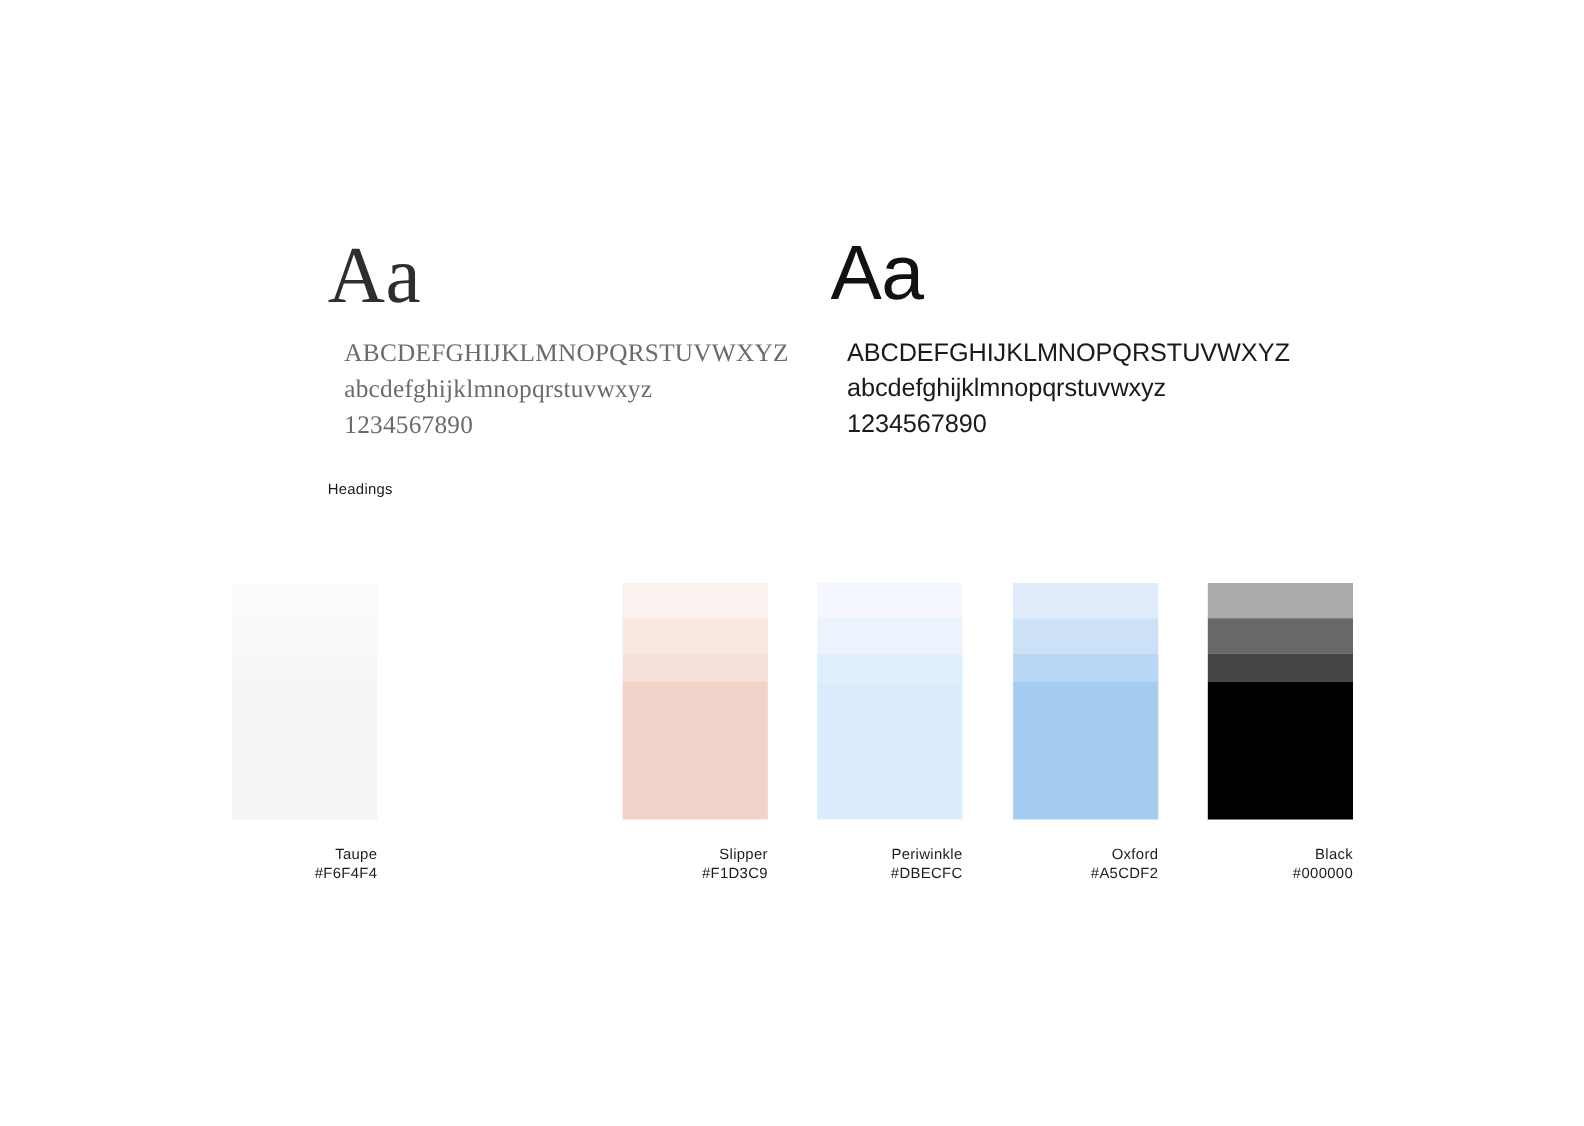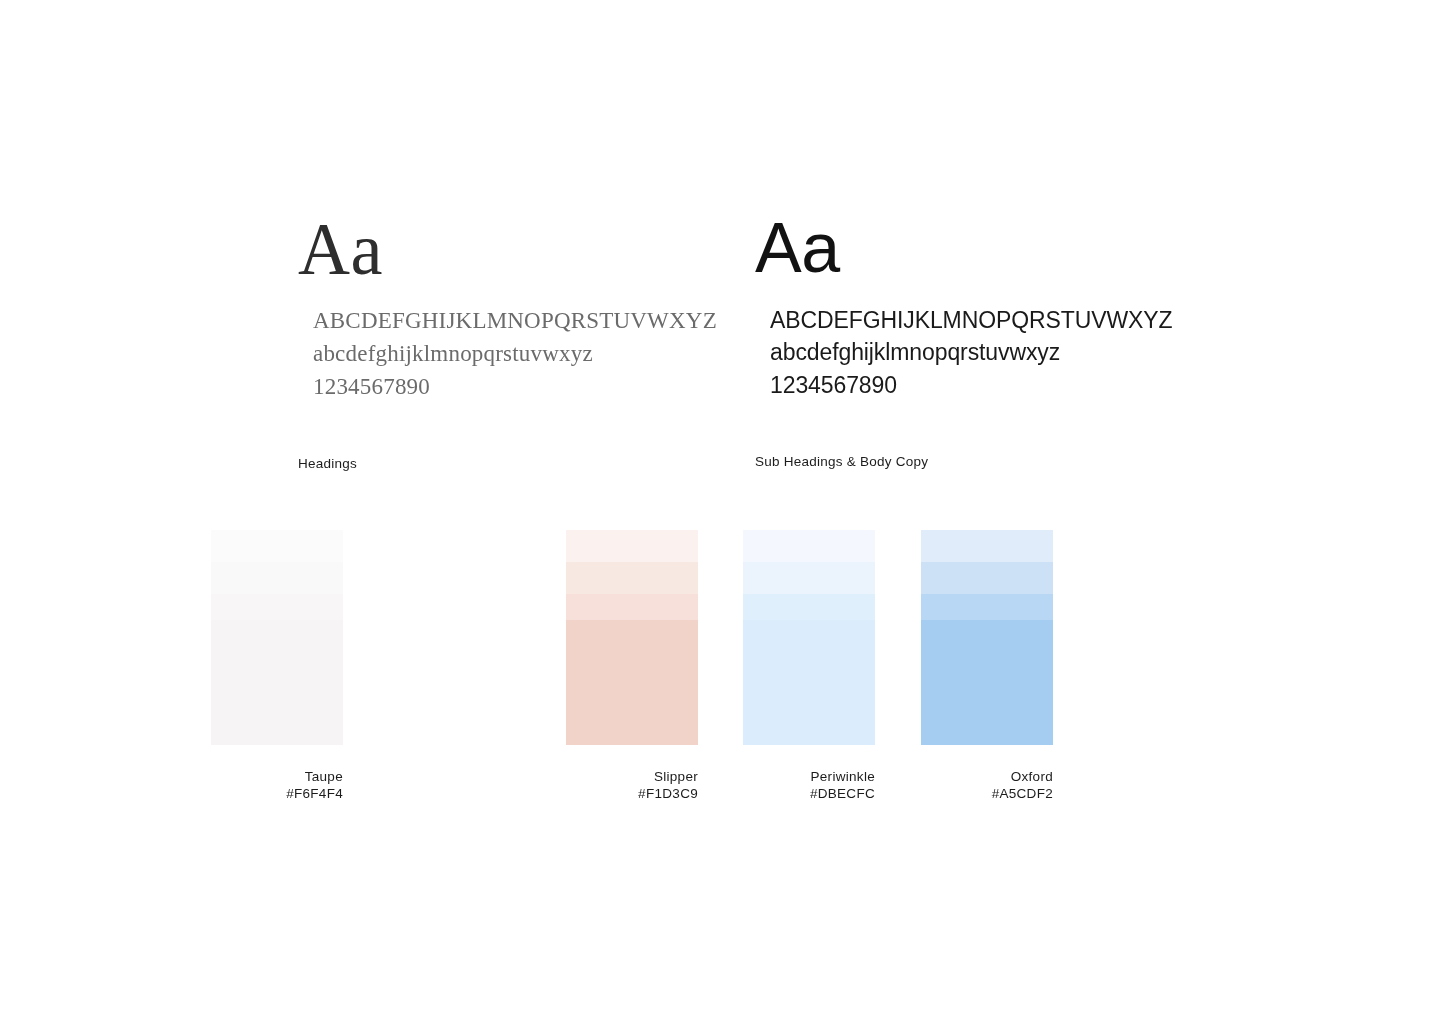--- a/index.html
+++ b/index.html
@@ -73,21 +73,21 @@
   #type-col-body .charset {
     font-family: "Liberation Sans", sans-serif;
     font-size: 23px;
     font-weight: 400;
     color: #1a1a1a;
     line-height: 1.42;
     letter-spacing: -0.1px;
   }
 
   .usage-block {
-    margin-top: 53px;
+    margin-top: 34px;
   }
   .usage-role,
   .usage-font {
     font-family: "Liberation Sans", sans-serif;
     font-size: 13.5px;
     font-weight: 400;
     color: #1c1c1c;
     letter-spacing: 0.25px;
     white-space: pre;
   }
@@ -153,21 +153,20 @@
     </div>
 
     <div class="type-col" id="type-col-body">
       <div class="type-specimen">Aa</div>
       <ul class="charset">
         <li>ABCDEFGHIJKLMNOPQRSTUVWXYZ</li>
         <li>abcdefghijklmnopqrstuvwxyz</li>
         <li>1234567890</li>
       </ul>
       <div class="usage-block">
-        <div class="usage-role">Sub Headings &amp; Body Copy</div>
       </div>
     </div>
 
   </section>
 
   <section id="palette-section">
 
   <div class="swatch-col" style="left: 0px;">
         <div class="swatch-stack">
           <div class="swatch-band t1" style="background: rgb(252, 251, 251);"></div>
@@ -209,15 +208,27 @@
           <div class="swatch-band t1" style="background: rgb(224, 236, 249);"></div>
           <div class="swatch-band t2" style="background: rgb(204, 225, 246);"></div>
           <div class="swatch-band t3" style="background: rgb(184, 215, 244);"></div>
           <div class="swatch-band t4" style="background: rgb(165, 205, 242);"></div>
         </div>
         <div class="swatch-meta">
           <div class="swatch-name">Oxford</div>
           <div class="swatch-hex">#A5CDF2</div>
         </div>
       </div>
+      <div class="swatch-col" style="left: 887px;">
+        <div class="swatch-stack">
+          <div class="swatch-band t1" style="background: rgb(170, 170, 170);"></div>
+          <div class="swatch-band t2" style="background: rgb(104, 104, 104);"></div>
+          <div class="swatch-band t3" style="background: rgb(69, 69, 69);"></div>
+          <div class="swatch-band t4" style="background: rgb(0, 0, 0);"></div>
+        </div>
+        <div class="swatch-meta">
+          <div class="swatch-name">Black</div>
+          <div class="swatch-hex">#000000</div>
+        </div>
+      </div>
     </section>
 
 </main>
 
 </body></html>

